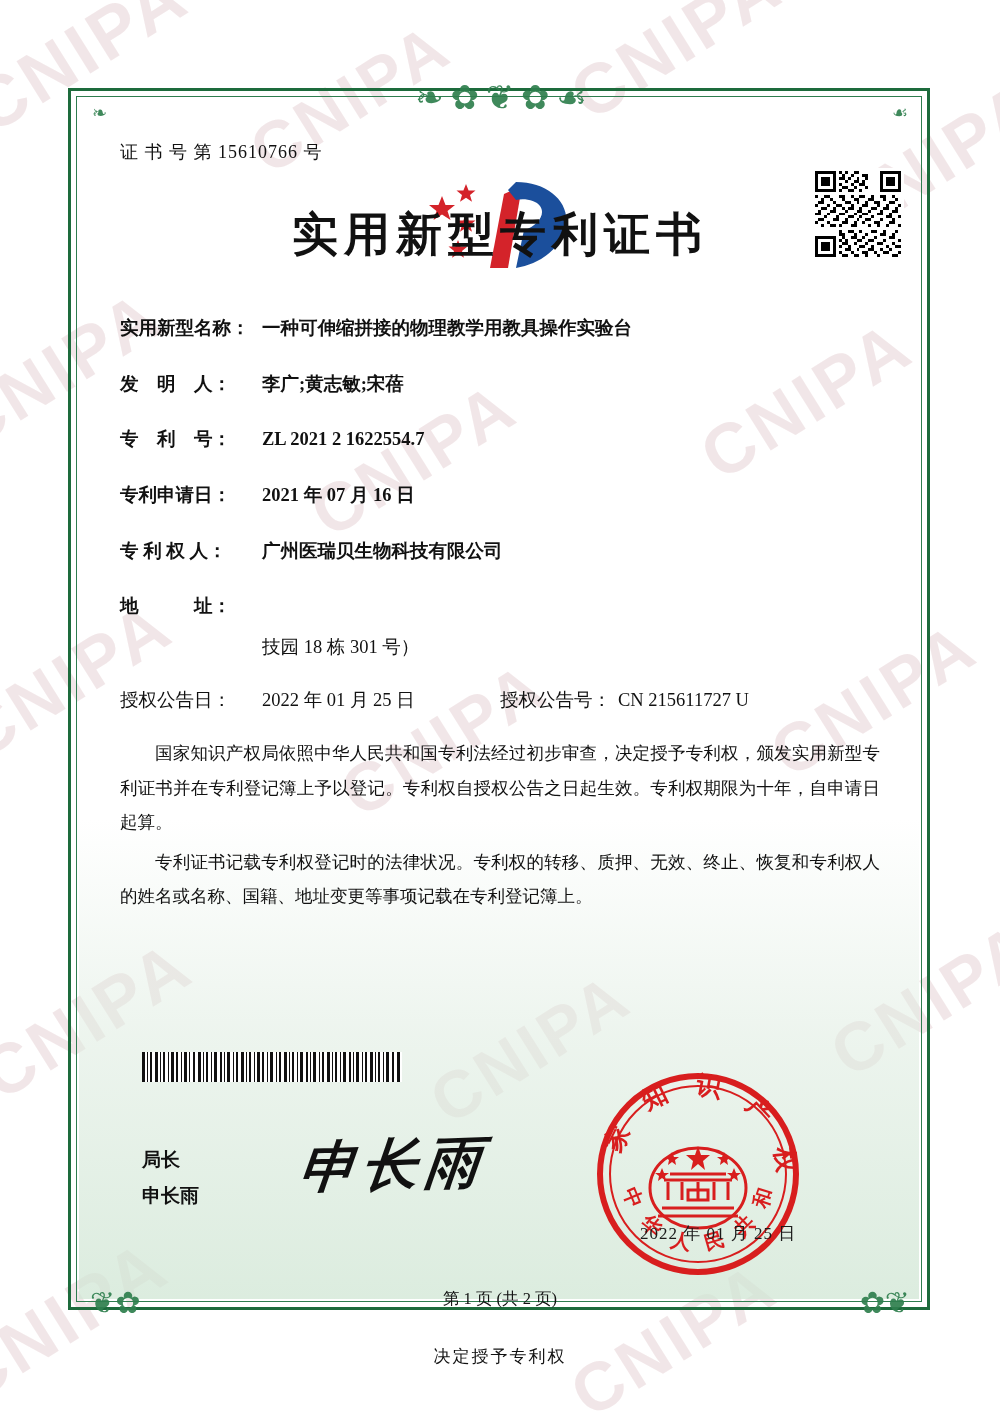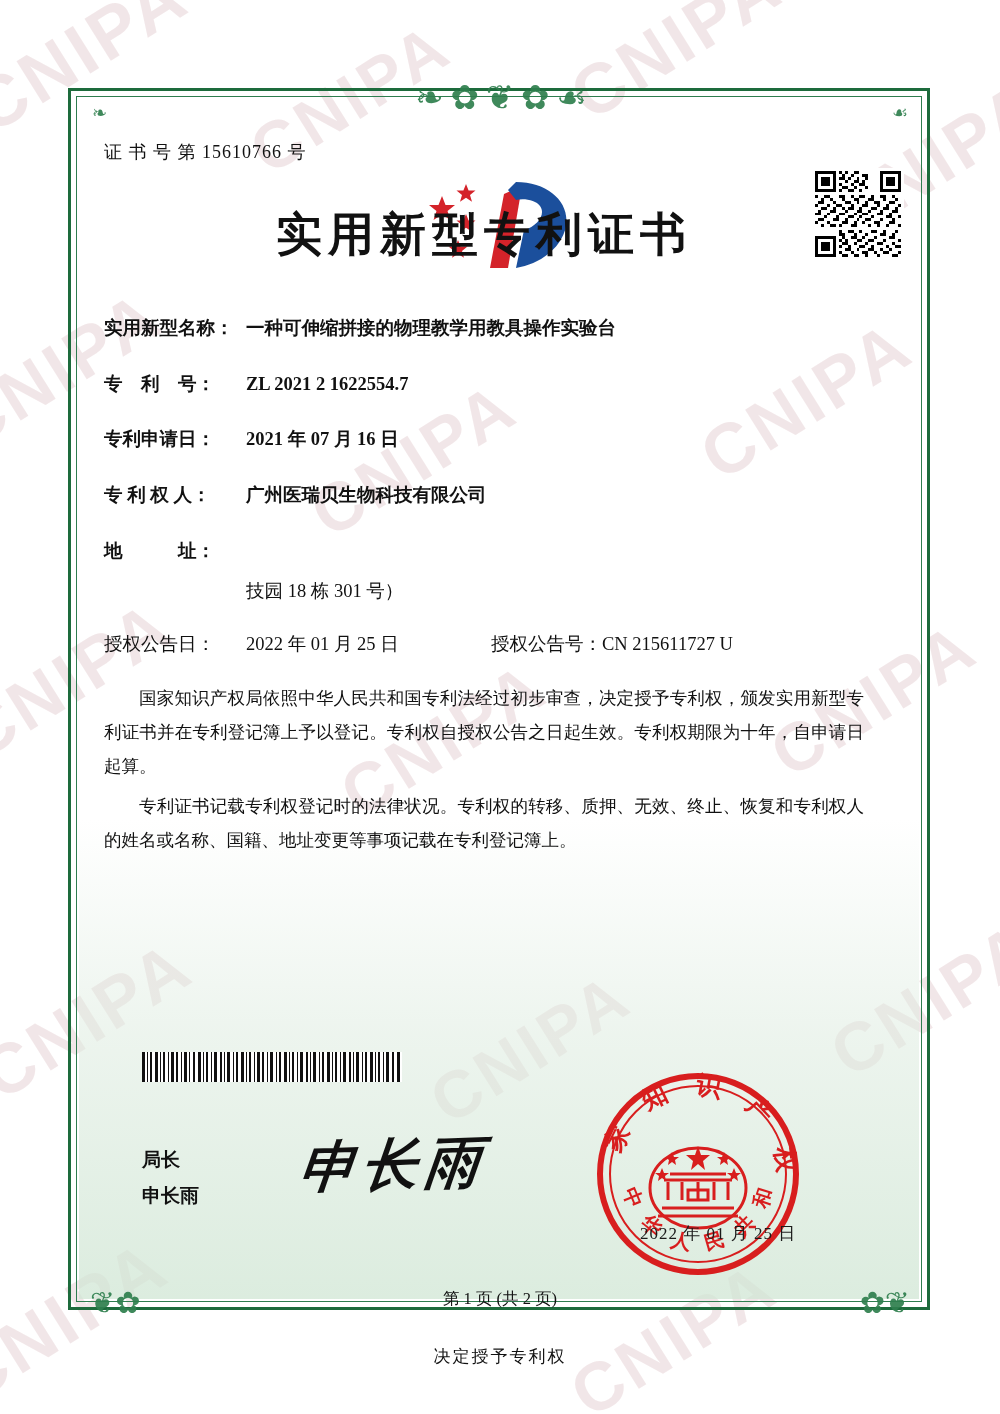--- a/index.html
+++ b/index.html
@@ -86,21 +86,21 @@
     letter-spacing: -2px;
   }
   .orn-bl { left: 90px; bottom: 96px; font-size: 30px; }
   .orn-br { right: 90px; bottom: 96px; font-size: 30px; }
   .orn-tl { left: 92px; top: 104px; font-size: 18px; }
   .orn-tr { right: 92px; top: 104px; font-size: 18px; }
 
   
   .content {
     position: absolute;
-    left: 104px;
+    left: 120px;
     top: 140px;
     width: 760px;
   }
   .cert-no {
     font-size: 18px;
     letter-spacing: 1px;
     margin-bottom: 4px;
   }
 
   
@@ -150,21 +150,21 @@
     width: 142px;
     flex: none;
     letter-spacing: 0;
     white-space: pre;
   }
   .val { flex: 1; }
   .row-double { display: flex; margin-bottom: 20px; }
   .row-double .half { display: flex; }
   .row-double .half.first { width: 380px; }
   .row-double .label2 { width: 142px; flex: none; white-space: pre; }
-  .row-double .label3 { width: 118px; flex: none; white-space: pre; text-align: right; }
+  .row-double .label3 { width: 118px; flex: none; white-space: pre; }
 
   .addr2 {
     margin-left: 142px;
     margin-top: 2px;
   }
 
   .para {
     margin-top: 22px;
     font-size: 17.5px;
     line-height: 1.95;
@@ -471,20 +471,24 @@
 
     <div class="title">实用新型专利证书</div>
 
     <div class="fields">
 
       <div class="row">
         <div class="label">实用新型名称：</div>
         <div class="val">一种可伸缩拼接的物理教学用教具操作实验台</div>
       </div>
 
+      <div class="row">
+        <div class="label">发　明　人：</div>
+        <div class="val">李广;黄志敏;宋蓓</div>
+      </div>
 
       <div class="row">
         <div class="label">专　利　号：</div>
         <div class="val">ZL 2021 2 1622554.7</div>
       </div>
 
       <div class="row">
         <div class="label">专利申请日：</div>
         <div class="val">2021 年 07 月 16 日</div>
       </div>

